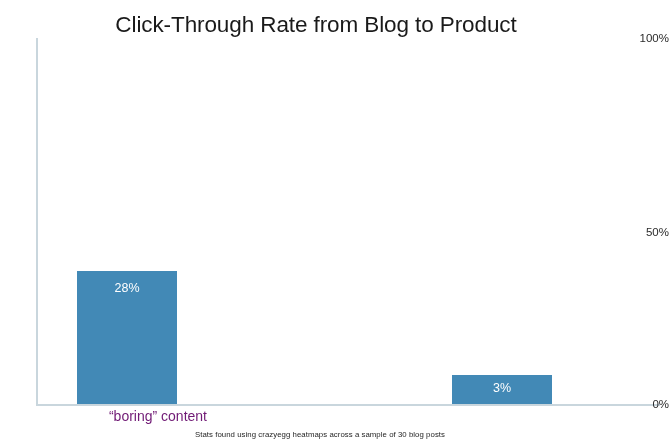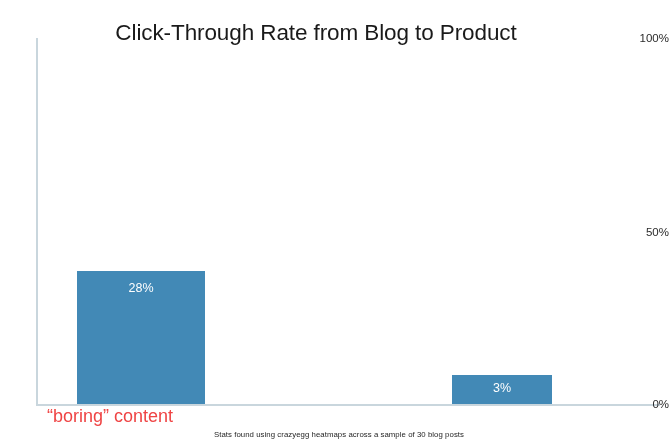--- a/index.html
+++ b/index.html
@@ -26,21 +26,20 @@
     position: absolute;
     left: 36px;
     top: 12px;
     width: 560px;
     text-align: center;
     font-size: 22.5px;
     font-weight: 400;
     letter-spacing: -0.1px;
     color: #1a1a1a;
     white-space: nowrap;
-    margin-top: 8px;
   }
 
   
   .y-axis-line {
     position: absolute;
     left: 36px;
     top: 38px;
     width: 2px;
     height: 367px;
     background: #c9d6dd;
@@ -89,58 +88,57 @@
     text-align: center;
     font-size: 12.5px;
     color: #ffffff;
     line-height: 14px;
   }
 
   
   .cat-label {
     position: absolute;
     top: 408px;
-    text-align: left;
-    font-size: 18px;
-    color: #ef4444;
+    text-align: right;
+    font-size: 14px;
+    color: #701a75;
     line-height: 17px;
     white-space: nowrap;
   }
 
   
   .footnote {
     position: absolute;
     left: 0;
     top: 430px;
     width: 640px;
     text-align: center;
     font-size: 7.8px;
     color: #1f1f1f;
     letter-spacing: 0.05px;
     white-space: nowrap;
-    padding-left: 19px;
   }
 </style>
 </head>
 <body>
 
 <div id="chart-root">
 
   <div class="chart-title">Click-Through Rate from Blog to Product</div>
 
   <div class="y-axis-line" style="background: rgb(201, 214, 221);"></div>
   <div class="x-axis-line" style="background: rgb(201, 214, 221);"></div>
 
   <div class="y-tick" style="top:32px;">100%</div>
   <div class="y-tick" style="top:210px;margin-top:16px;">50%</div>
   <div class="y-tick" style="top:398px;">0%</div>
 
   <div class="plot-area">
 
-    <div class="bar" id="bar-0" style="left: 77px; top: 271px; width: 100px; height: 133px; background: rgb(66, 137, 182); padding-left: 28px;">
+    <div class="bar" id="bar-0" style="left: 77px; top: 271px; width: 100px; height: 133px; background: rgb(66, 137, 182);">
       <span class="bar-value" style="color: rgb(255, 255, 255);">28%</span>
     </div>
 
     <div class="bar" id="bar-1" style="left: 452px; top: 375px; width: 100px; height: 29px; background: rgb(66, 137, 182);">
       <span class="bar-value" style="top: 6px; color: rgb(255, 255, 255);">3%</span>
     </div>
 
   </div>
 
   <div class="cat-label" style="left:47px; width:160px;">“boring” content</div>

